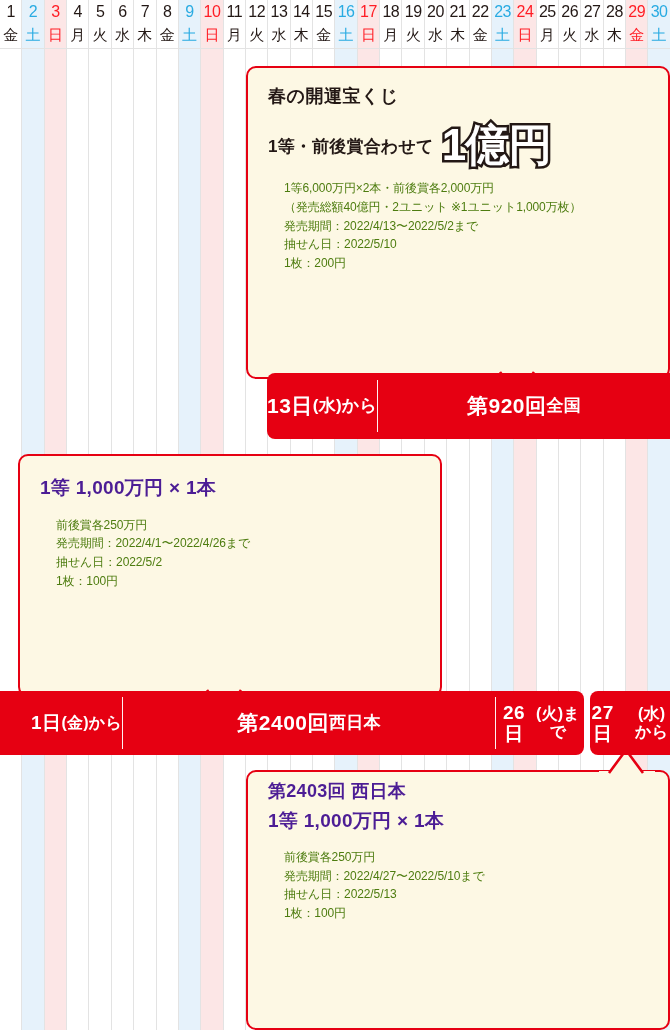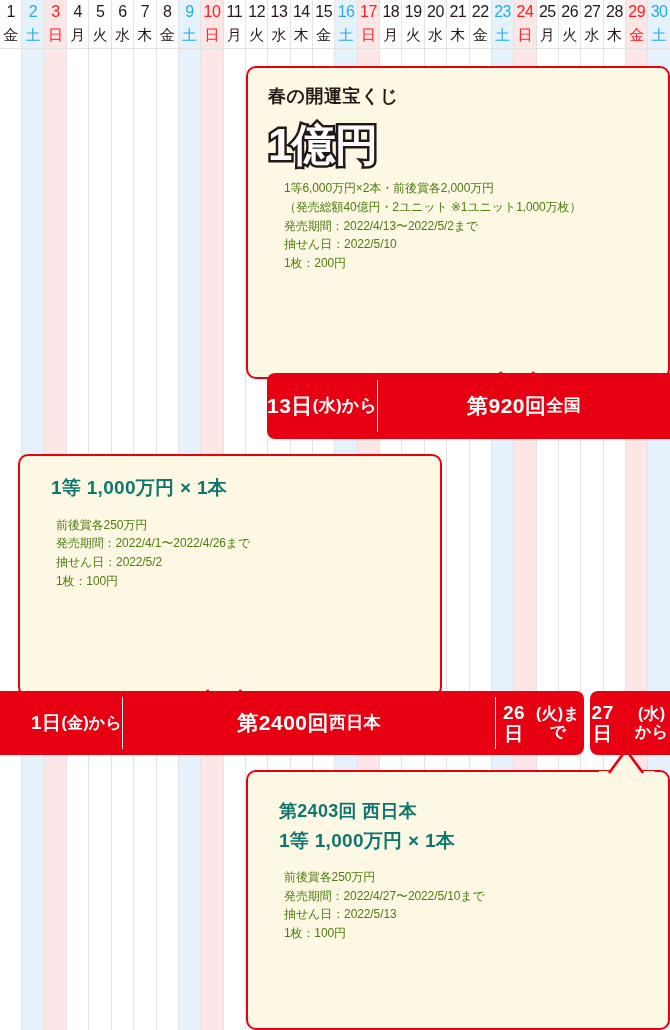--- a/index.html
+++ b/index.html
@@ -75,22 +75,22 @@
     pointer-events: none;
   }
 
   
   .b-title {
     font-size: 18px; font-weight: 700; color: #231815;
     letter-spacing: 0.5px; line-height: 1.2;
     margin: 0 0 14px 0;
   }
   .b-head {
-    font-size: 17px; font-weight: 700; color: #0f766e;
-    line-height: 1.25; margin: 0 0 4px 11px;
+    font-size: 17px; font-weight: 700; color: #4c1d95;
+    line-height: 1.25; margin: 0 0 4px 0;
     letter-spacing: 0.3px;
   }
   .b-sub {
     font-size: 12px; color: #4d7c0f; font-weight: 400;
     line-height: 1.55; margin: 16px; letter-spacing: -0.1px;
   }
   .b-line { display: block; }
 
   
   .headline-row {
@@ -354,20 +354,21 @@
         <span class="col-wd">土</span>
       </div>
       <div class="hrule"></div>
     </div>
   </div>
 
 <div class="bubble" style="left:246px; top:66px; width:424px; height:313px;">
   <div class="bubble-inner">
     <div class="b-title">春の開運宝くじ</div>
     <div class="headline-row">
+      <span class="headline-lead">1等・前後賞合わせて</span>
       <span class="headline-big">1億円</span>
     </div>
     <p class="b-sub">
       <span class="b-line">1等6,000万円×2本・前後賞各2,000万円</span>
       <span class="b-line">（発売総額40億円・2ユニット ※1ユニット1,000万枚）</span>
       <span class="b-line">発売期間：2022/4/13〜2022/5/2まで</span>
       <span class="b-line">抽せん日：2022/5/10</span>
       <span class="b-line">1枚：200円</span>
     </p>
   </div>
@@ -424,21 +425,21 @@
 </div>
 
 <div class="band" style="left:590px; top:691px; width:80px; height:64px; border-radius:8px 0 0 8px;">
   <div class="seg" style="flex:1;gap:18px;">
     <span class="seg-l1 sm">27日</span>
     <span class="seg-l2 sm">(水)から</span>
   </div>
 </div>
 
 <div class="bubble" style="left:246px; top:770px; width:424px; height:260px; border-radius:10px 10px 10px 10px;">
-  <div class="bubble-inner" style="padding-top:28px;">
+  <div class="bubble-inner" style="padding-top:8px;">
     <div class="b-head" style="font-size:18px; margin-bottom:6px;">第2403回 西日本</div>
     <div class="b-head" style="font-size:19px; margin-bottom:8px;">1等 1,000万円 × 1本</div>
     <p class="b-sub">
       <span class="b-line">前後賞各250万円</span>
       <span class="b-line">発売期間：2022/4/27〜2022/5/10まで</span>
       <span class="b-line">抽せん日：2022/5/13</span>
       <span class="b-line">1枚：100円</span>
     </p>
   </div>
 </div>

